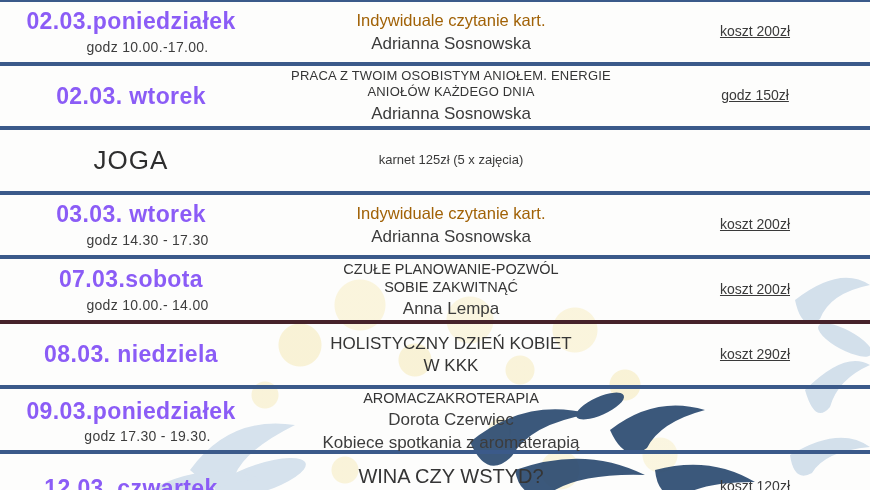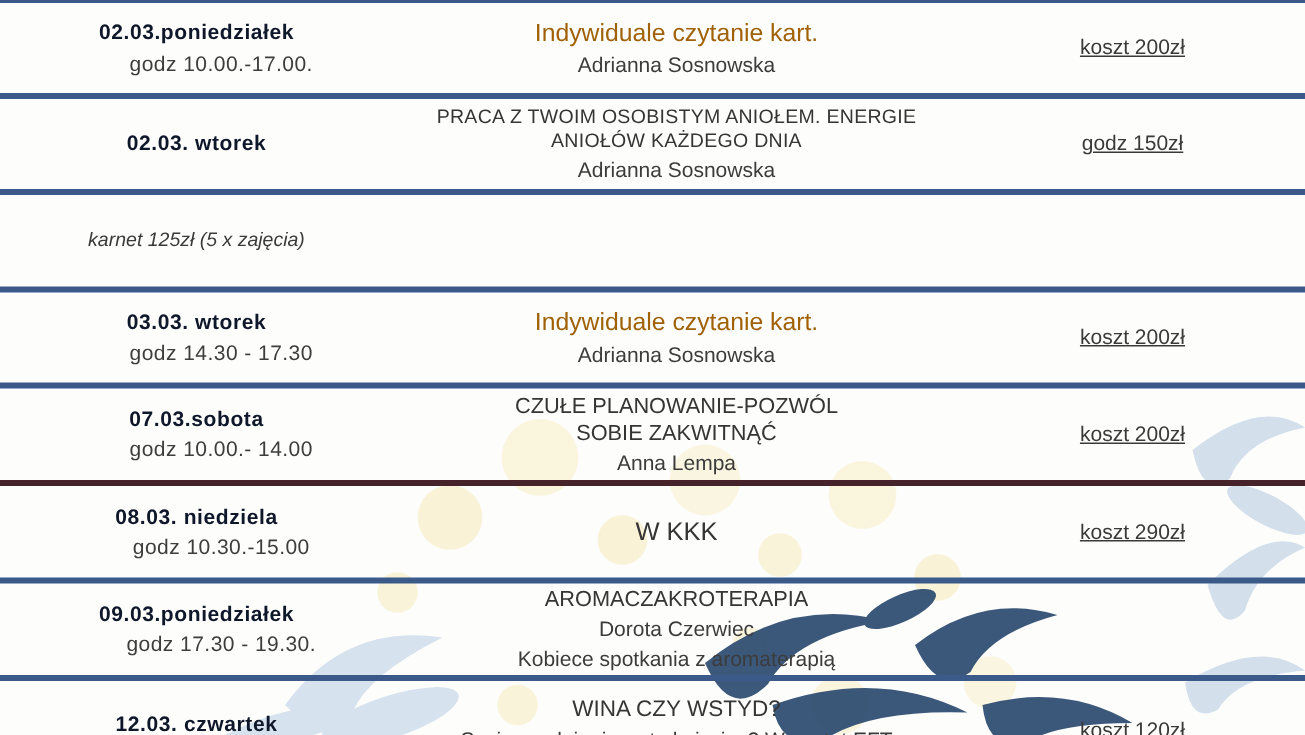--- a/index.html
+++ b/index.html
@@ -40,31 +40,31 @@
   .row {
     display:grid;
     grid-template-columns:262px 378px 230px;
     align-items:center;
     height:60px;
   }
   .row.tall { height:61px; }
   .row.last { height:80px; align-items:start; padding-top:10px; }
 
   .cell { text-align:center; line-height:1.25; }
-  .date { font-weight:700; font-size:14px; color:#0f172a; letter-spacing:.4px; }
+  .date { font-weight:700; font-size:23px; color:#8b5cf6; letter-spacing:.4px; }
   .time { font-size:14px; color:#3d3d3d; margin-top:3px; letter-spacing:.3px;padding-left:33px; }
 
   .ev-lg   { font-size:16.5px; color:#a16207; }
-  .ev-name { font-size:14px; color:#3c3c3c; margin-top:2px; }
+  .ev-name { font-size:17px; color:#3c3c3c; margin-top:2px; }
   .ev-caps { font-size:13px;  color:#353535; letter-spacing:.2px; }
   .ev-caps-md { font-size:14.5px; color:#353535; }
   .ev-xl   { font-size:17px;  color:#353535; }
   .ev-joga { font-size:26px;  color:#2e2e2e; letter-spacing:1px; }
   .price   { font-size:14px;  color:#3a3a3a;text-decoration:underline; }
-  .price-sm{ font-size:13px;  color:#3a3a3a;font-style:italic; }
+  .price-sm{ font-size:13px;  color:#3a3a3a; }
 </style>
 </head>
 <body>
 
 <div class="stage">
 
   <div class="watermark">
     <div class="dots"></div>
     <svg class="flourish" width="870" height="490" viewBox="0 0 870 490">
 
@@ -119,20 +119,23 @@
         <div class="ev-name">Adrianna Sosnowska</div>
       </div>
       <div class="cell">
         <div class="price">godz 150zł</div>
       </div>
     </div>
     <div class="divider"></div>
 
     <div class="row tall">
       <div class="cell">
+        <div class="ev-joga">JOGA</div>
+      </div>
+      <div class="cell">
         <div class="price-sm">karnet 125zł (5 x zajęcia)</div>
       </div>
     </div>
     <div class="divider"></div>
 
     <div class="row">
       <div class="cell">
         <div class="date">03.03. wtorek</div>
         <div class="time">godz 14.30 - 17.30</div>
       </div>
@@ -158,23 +161,23 @@
       </div>
       <div class="cell">
         <div class="price">koszt 200zł</div>
       </div>
     </div>
     <div class="divider maroon"></div>
 
     <div class="row tall">
       <div class="cell">
         <div class="date">08.03. niedziela</div>
-        <div class="time">godz 10.30.-15.00</div>
-      </div>
-      <div class="cell">
+      </div>
+      <div class="cell">
+        <div class="ev-xl">HOLISTYCZNY DZIEŃ KOBIET</div>
         <div class="ev-xl">W KKK</div>
       </div>
       <div class="cell">
         <div class="price">koszt 290zł</div>
       </div>
     </div>
     <div class="divider"></div>
 
     <div class="row tall">
       <div class="cell">
@@ -187,21 +190,21 @@
         <div class="ev-name">Kobiece spotkania z aromaterapią</div>
       </div>
     </div>
     <div class="divider"></div>
 
     <div class="row last">
       <div class="cell">
         <div class="date" style="padding-top:10px">12.03. czwartek</div>
       </div>
       <div class="cell">
-        <div class="ev-caps-md" style="font-size:15px">WINA CZY WSTYD?</div>
+        <div class="ev-caps-md" style="font-size:20px">WINA CZY WSTYD?</div>
         <div class="ev-name">Sesja uwalniania wstydu i winy? Warsztat EFT</div>
       </div>
       <div class="cell">
         <div class="price" style="margin-top:14px">koszt 120zł</div>
       </div>
     </div>
   </div>
 </div>
 
 </body></html>

